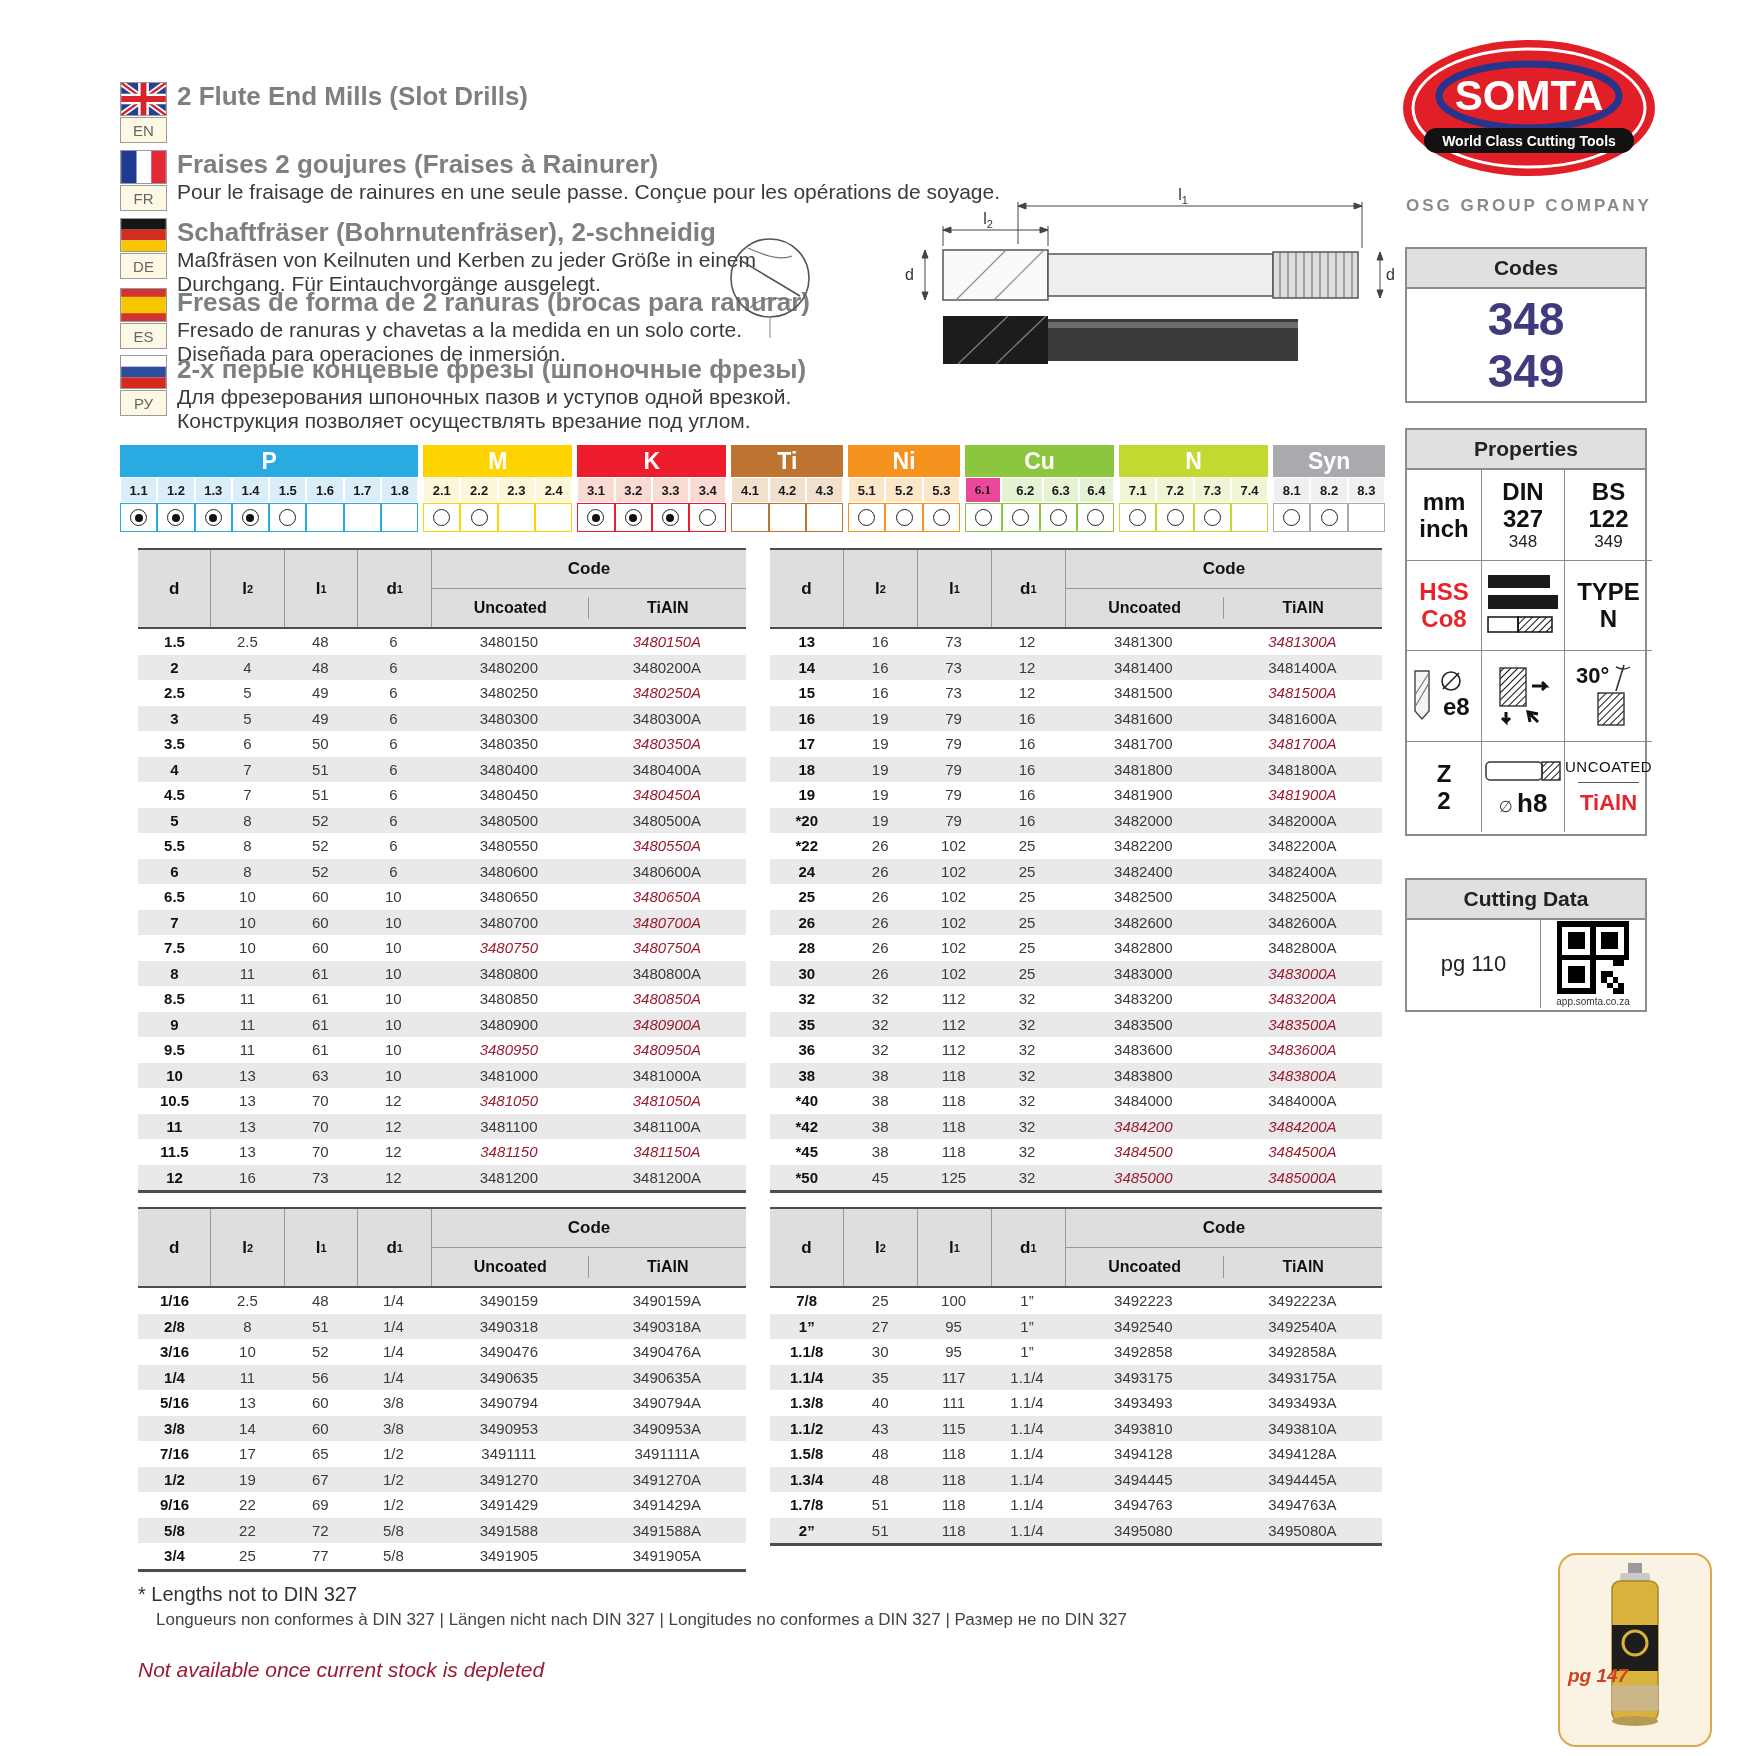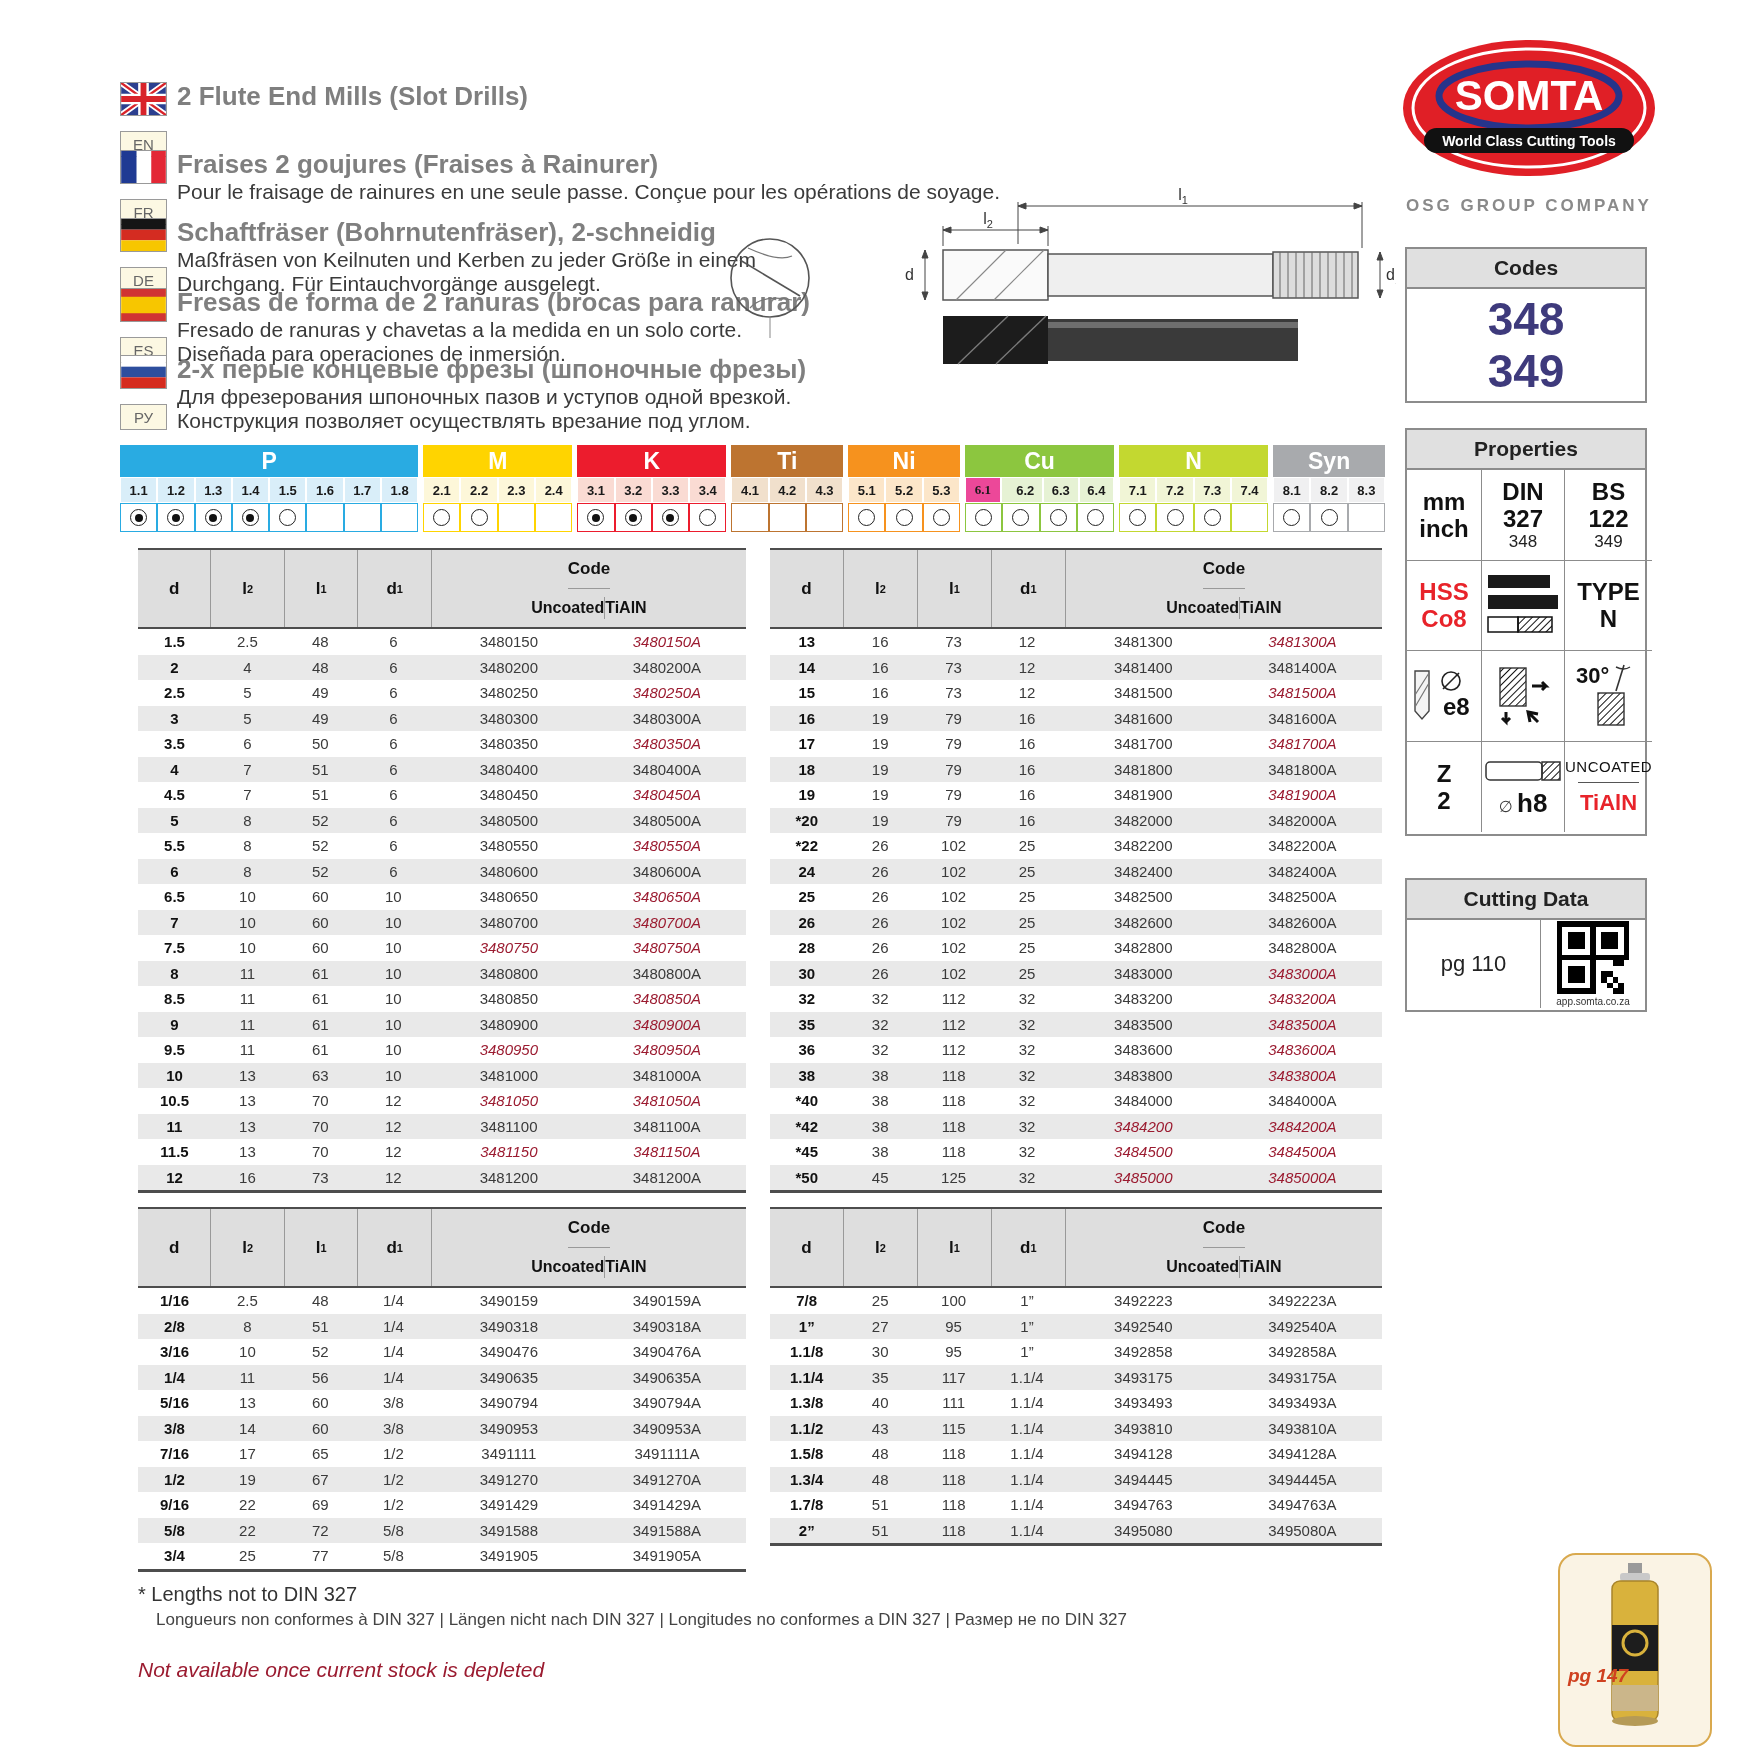--- a/index.html
+++ b/index.html
@@ -5,21 +5,21 @@
   html,body{margin:0;padding:0;}
   body{width:1756px;height:1756px;position:relative;background:#fff;
        font-family:"Liberation Sans",sans-serif;color:#3c3c3c;overflow:hidden;}
   .abs{position:absolute;}
 
   
   .lang-block{position:absolute;left:120px;display:flex;}
   .flag-col{width:47px;margin-right:10px;}
   .flag{width:45px;height:32px;border:1px solid #999;display:block;}
   .flag-label{width:45px;height:24px;border:1px solid #9a9a9a;background:#fcf8e3;
-              font-size:15px;color:#666;display:flex;align-items:center;justify-content:center;margin-top:15px;}
+              font-size:15px;color:#666;display:flex;align-items:center;justify-content:center;margin-top:1px;}
   .lang-title{font-size:26px;font-weight:bold;color:#7f7f7f;line-height:28px;}
   .lang-desc{font-size:21px;color:#3a3a3a;line-height:24px;margin-top:2px;}
   .narrow{width:630px;}
 
   
   #logo{left:1400px;top:36px;width:258px;height:145px;}
   #osg{left:1400px;top:196px;width:258px;text-align:center;font-size:17px;color:#8a8a8a;
        letter-spacing:3px;font-weight:bold;}
 
   
@@ -66,21 +66,21 @@
   .radio{width:15px;height:15px;border:1.5px solid #222;border-radius:50%;background:#fff;
          display:flex;align-items:center;justify-content:center;}
   .radio.filled::after{content:"";width:8px;height:8px;background:#111;border-radius:50%;}
 
   
   .dtable{position:absolute;border-top:2px solid #4d4d4d;border-bottom:3px solid #4d4d4d;}
   .thead{display:flex;height:77px;background:#dedede;border-bottom:2px solid #4d4d4d;}
   .th{width:12%;display:flex;align-items:center;justify-content:center;font-weight:bold;
       font-size:17px;color:#111;border-right:1px solid #999;}
   .th sub{font-size:11px;}
-  .th-code{width:52%;display:flex;flex-direction:column;align-items:center;}
+  .th-code{width:52%;display:flex;flex-direction:column;}
   .code-top{height:38px;display:flex;align-items:center;justify-content:center;font-weight:bold;
             font-size:17px;color:#111;border-bottom:1px solid #999;}
   .code-bottom{flex:1;display:flex;align-items:center;}
   .code-sub{flex:1;text-align:center;font-weight:bold;font-size:16px;color:#111;}
   .code-div{width:1px;height:60%;background:#999;}
   .tr{display:flex;height:25.5px;align-items:center;}
   .tr.alt{background:#e9e9e9;}
   .td{width:12%;text-align:center;font-size:15px;color:#3a3a3a;line-height:25.5px;}
   .td.dcol{font-weight:bold;color:#111;}
   .td.code{width:26%;}

